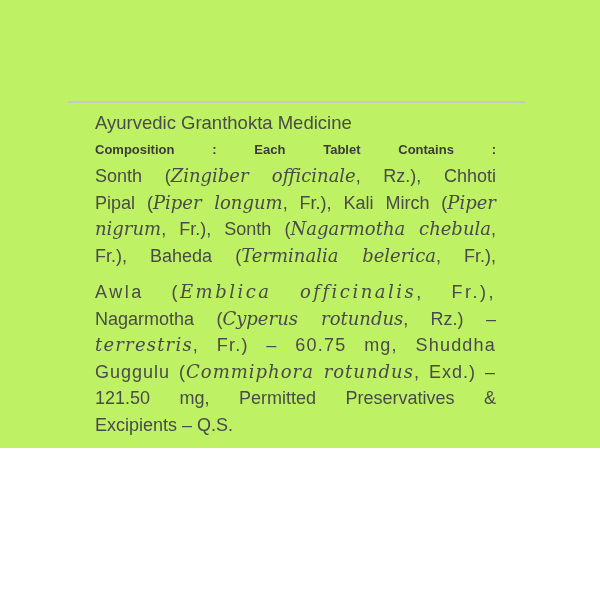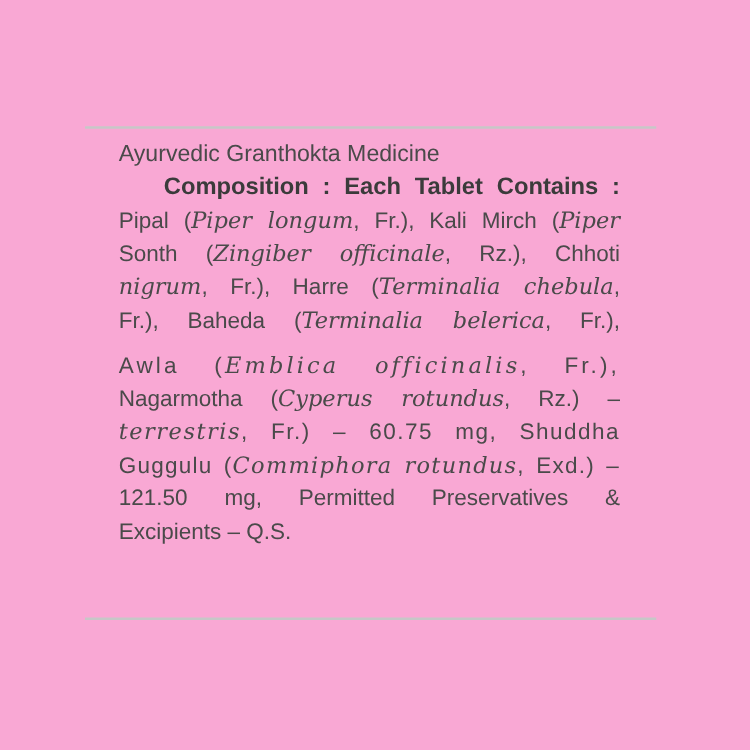--- a/index.html
+++ b/index.html
@@ -3,22 +3,22 @@
 <meta charset="utf-8">
 <style>
   html, body {
     margin: 0;
     padding: 0;
     background: #ffffff;
   }
   .canvas {
     position: relative;
     width: 600px;
-    height: 600px;
-    background: #f9a8d4;
+    height: 448px;
+    background: #bef264;
     overflow: hidden;
     font-family: "Liberation Sans", sans-serif;
   }
   .divider {
     position: absolute;
     left: 68px;
     width: 457px;
     height: 2px;
     background: #c7c7c7;
   }
@@ -31,28 +31,27 @@
     top: 110px;
     width: 401px;
   }
   .title-line {
     font-size: 18.5px;
     line-height: 26.5px;
     color: #4a4a4a;
     white-space: nowrap;
   }
   .comp-heading {
-    font-size: 19px;
+    font-size: 13px;
     font-weight: bold;
     line-height: 26.5px;
     color: #3b3b3b;
     text-align: justify;
     text-align-last: justify;
     text-justify: inter-word;
-    margin-left: 36px;
   }
   .comp-lines { }
   .comp-line {
     font-size: 18px;
     line-height: 26.5px;
     color: #4a4a4a;
     text-align: justify;
     text-align-last: justify;
     text-justify: inter-word;
     height: 26.5px;
@@ -78,23 +77,23 @@
 <div class="canvas">
 
   <div class="divider top"></div>
 
   <div class="content">
     <div class="title-line">Ayurvedic Granthokta Medicine</div>
 
     <div class="comp-heading">Composition : Each Tablet Contains :</div>
 
     <div class="comp-lines">
+        <div class="comp-line"><span>Sonth (</span><span class="botanical">Zingiber officinale</span><span>, Rz.), Chhoti</span></div>
         <div class="comp-line"><span>Pipal (</span><span class="botanical">Piper longum</span><span>, Fr.), Kali Mirch (</span><span class="botanical">Piper</span></div>
-        <div class="comp-line"><span>Sonth (</span><span class="botanical">Zingiber officinale</span><span>, Rz.), Chhoti</span></div>
-        <div class="comp-line"><span class="botanical">nigrum</span><span>, Fr.), Harre (</span><span class="botanical">Terminalia chebula</span><span>,</span></div>
+        <div class="comp-line"><span class="botanical">nigrum</span><span>, Fr.), Sonth (</span><span class="botanical">Nagarmotha chebula</span><span>,</span></div>
         <div class="comp-line"><span>Fr.), Baheda (</span><span class="botanical">Terminalia belerica</span><span>, Fr.),</span></div>
         <div class="comp-line"><span>Awla (</span><span class="botanical">Emblica officinalis</span><span>, Fr.),</span></div>
         <div class="comp-line"><span>Nagarmotha (</span><span class="botanical">Cyperus rotundus</span><span>, Rz.) –</span></div>
         <div class="comp-line"><span class="botanical">terrestris</span><span>, Fr.) – 60.75 mg, Shuddha</span></div>
         <div class="comp-line"><span>Guggulu (</span><span class="botanical">Commiphora rotundus</span><span>, Exd.) –</span></div>
         <div class="comp-line"><span>121.50 mg, Permitted Preservatives &amp;</span></div>
         <div class="comp-line"><span>Excipients – Q.S.</span></div>
       </div>
   </div>
 

